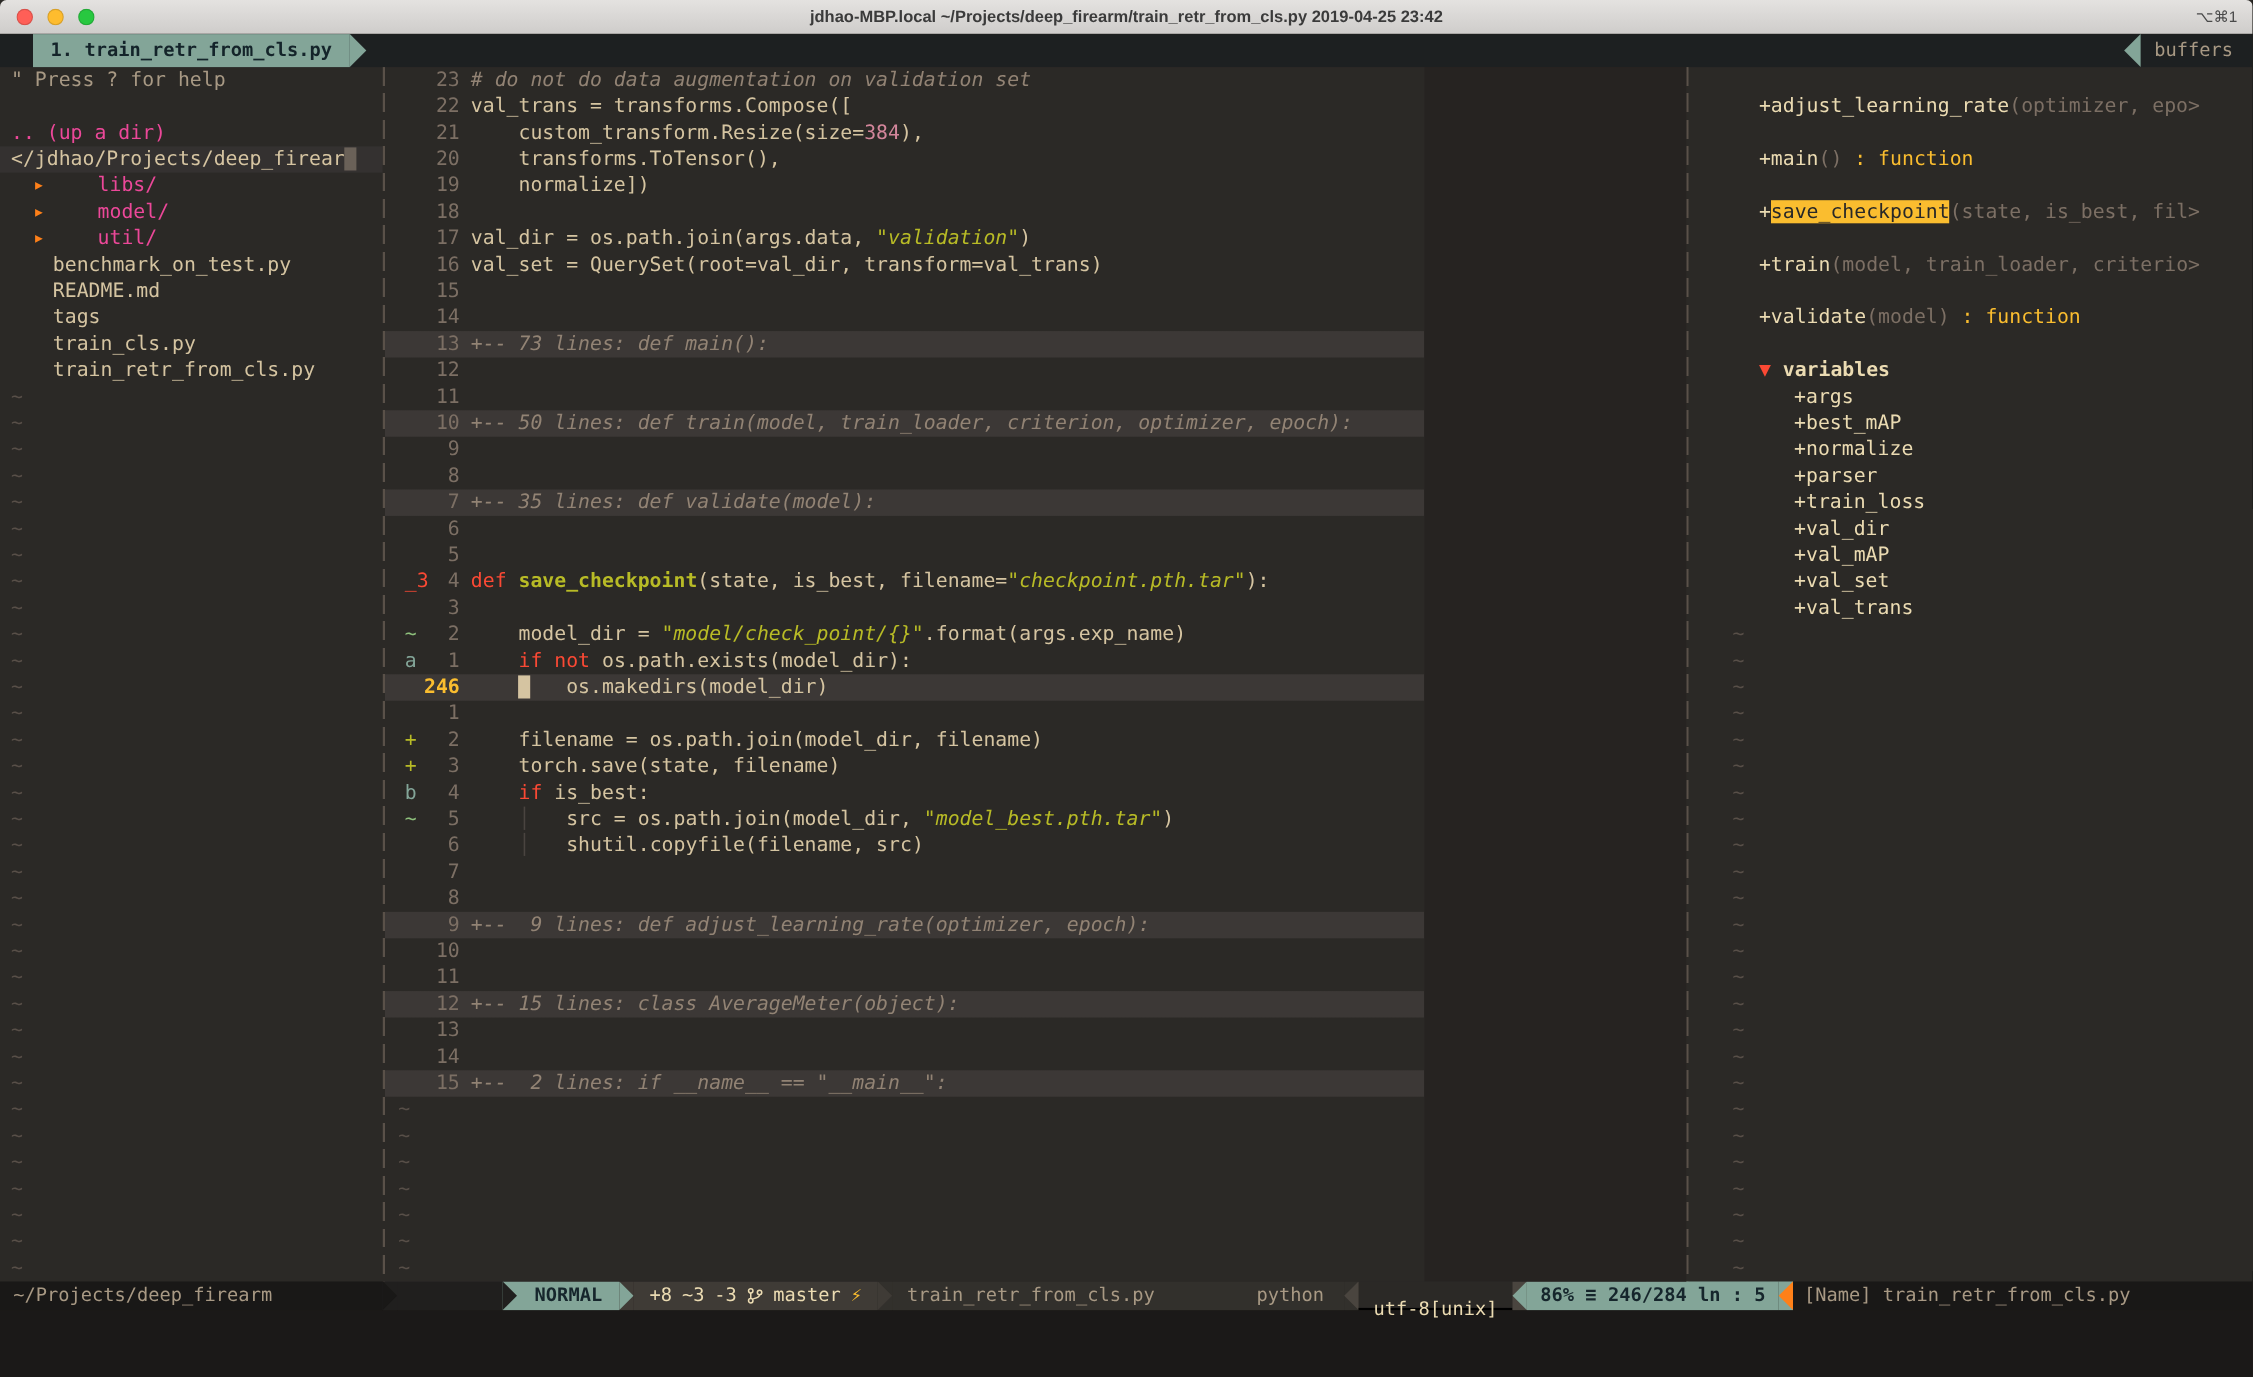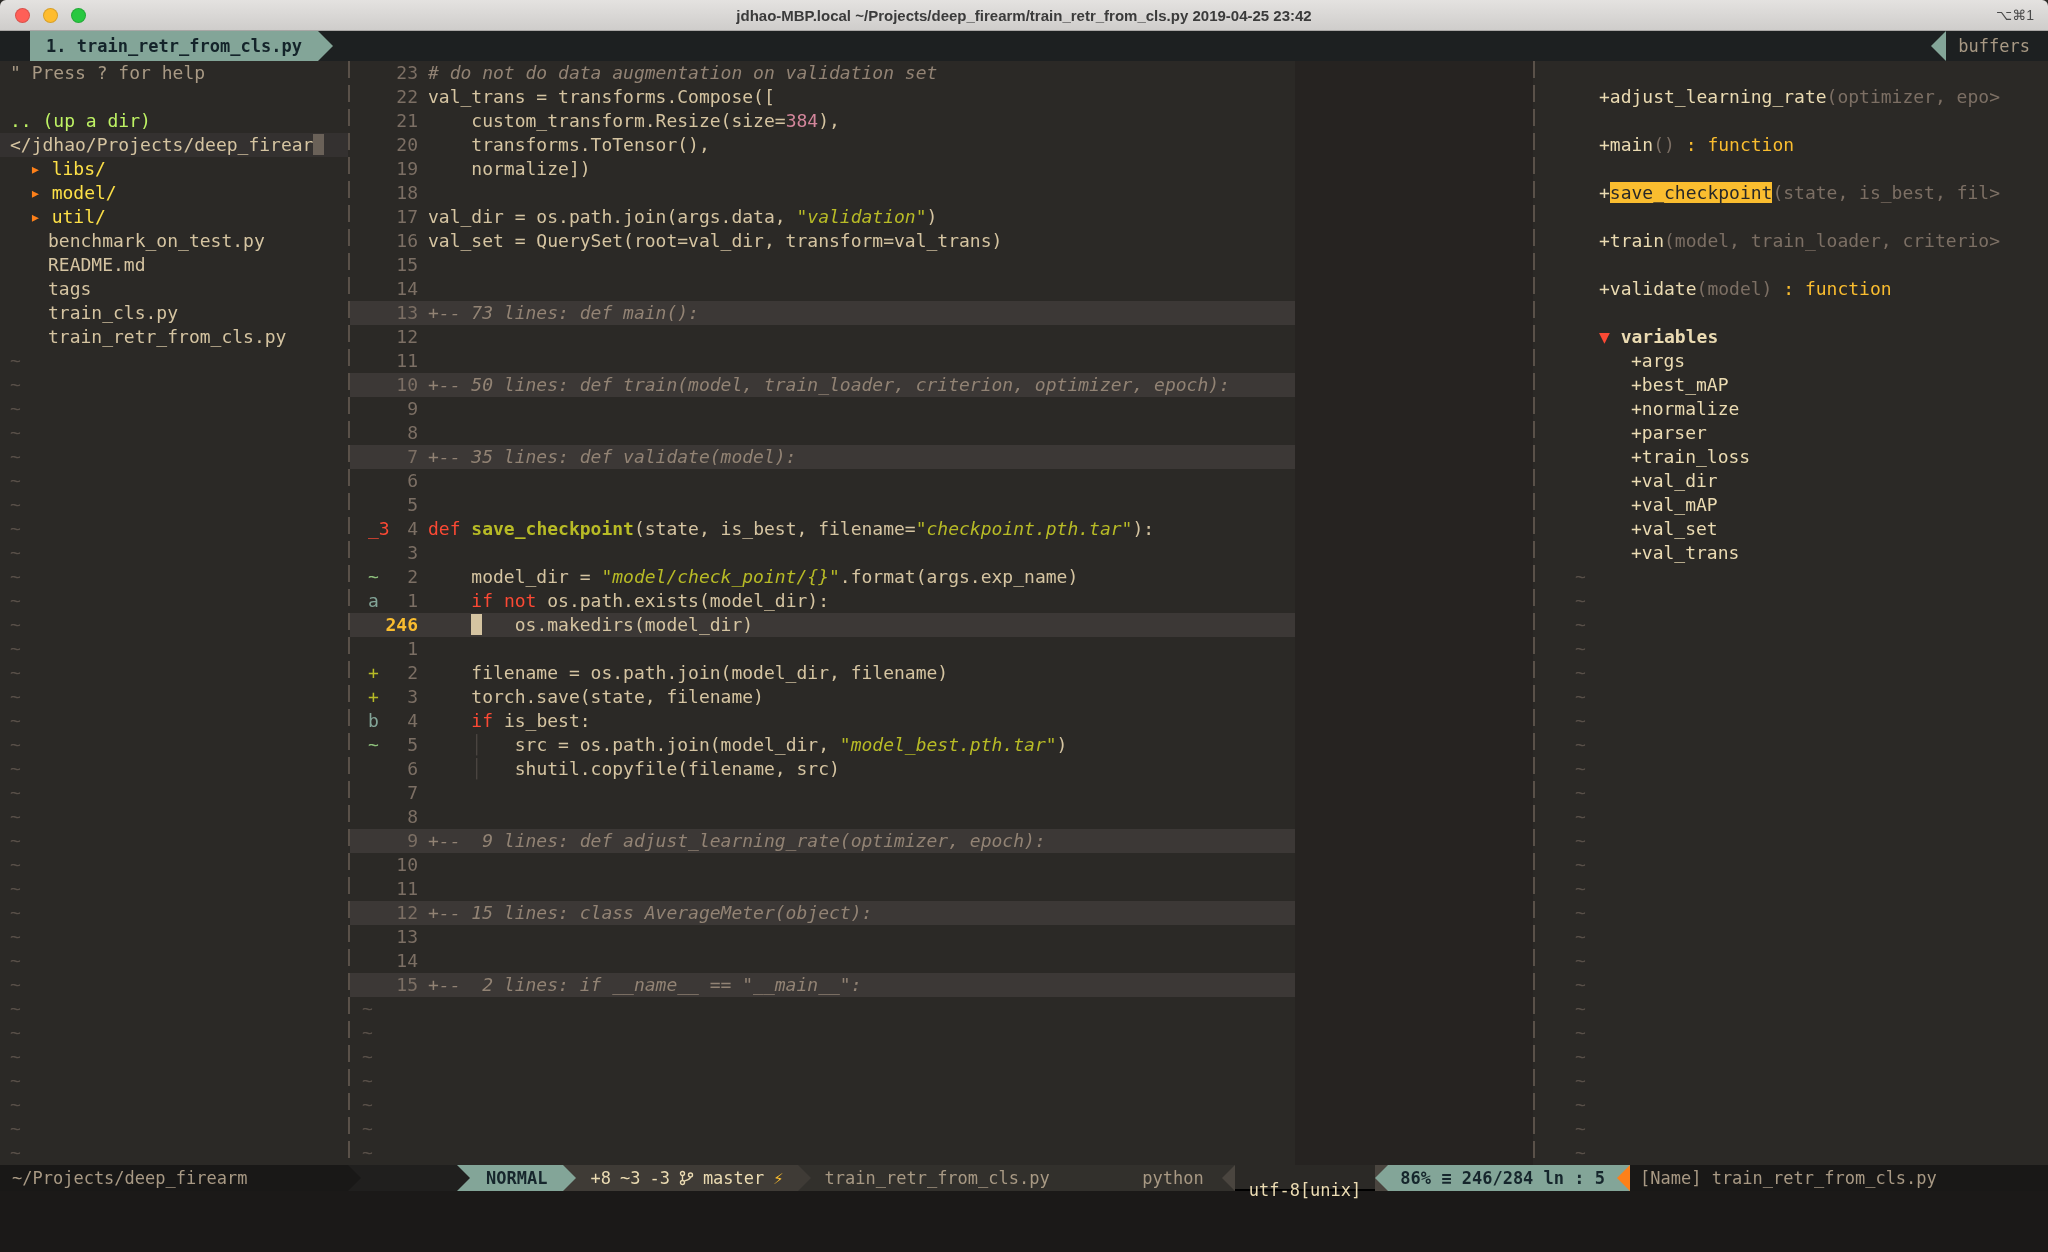--- a/index.html
+++ b/index.html
@@ -30,26 +30,26 @@
   .content{display:flex;height:1104px;font-size:18px;line-height:24px;}
   .row{height:24px;white-space:pre;overflow:hidden;}
   .vsep{width:2px;flex:none;background:repeating-linear-gradient(to bottom,#5a5149 0 17px,rgba(0,0,0,0) 17px 24px);}
 
   
   .nerdtree{width:348px;flex:none;overflow:hidden;}
   .nt-row{padding-left:10px;color:#d5c4a1;}
   .nt-row.dir{padding-left:30px;}
   .nt-row.file{padding-left:48px;}
   .nt-help{color:#a89984;}
-  .nt-updir{color:#bef264;}
+  .nt-updir{color:#ec4899;}
   .nt-root-row{background:#343130;}
   .nt-root{color:#d5c4a1;}
   .nt-cursor{background:#6a6158;color:#343130;}
   .nt-arrow{color:#fe8019;}
-  .nt-dir{color:#fde047;}
+  .nt-dir{color:#ec4899;margin-left:37px;}
   .nt-file{color:#d5c4a1;}
 
   
   .editor{flex:1;position:relative;overflow:hidden;background:#2b2926;}
   .ccstrip{position:absolute;left:945px;right:0;top:0;bottom:0;background:#262321;}
   .erow{display:flex;position:relative;}
   .erow.hl{background:linear-gradient(to right,#3c3836 0,#3c3836 945px,rgba(0,0,0,0) 945px);}
   .sign{width:26px;flex:none;padding-left:18px;box-sizing:border-box;}
   .lnum{width:52px;flex:none;text-align:right;padding-right:10px;box-sizing:border-box;color:#7c6f64;}
   .lnum-cur{color:#fabd2f;font-weight:bold;}

